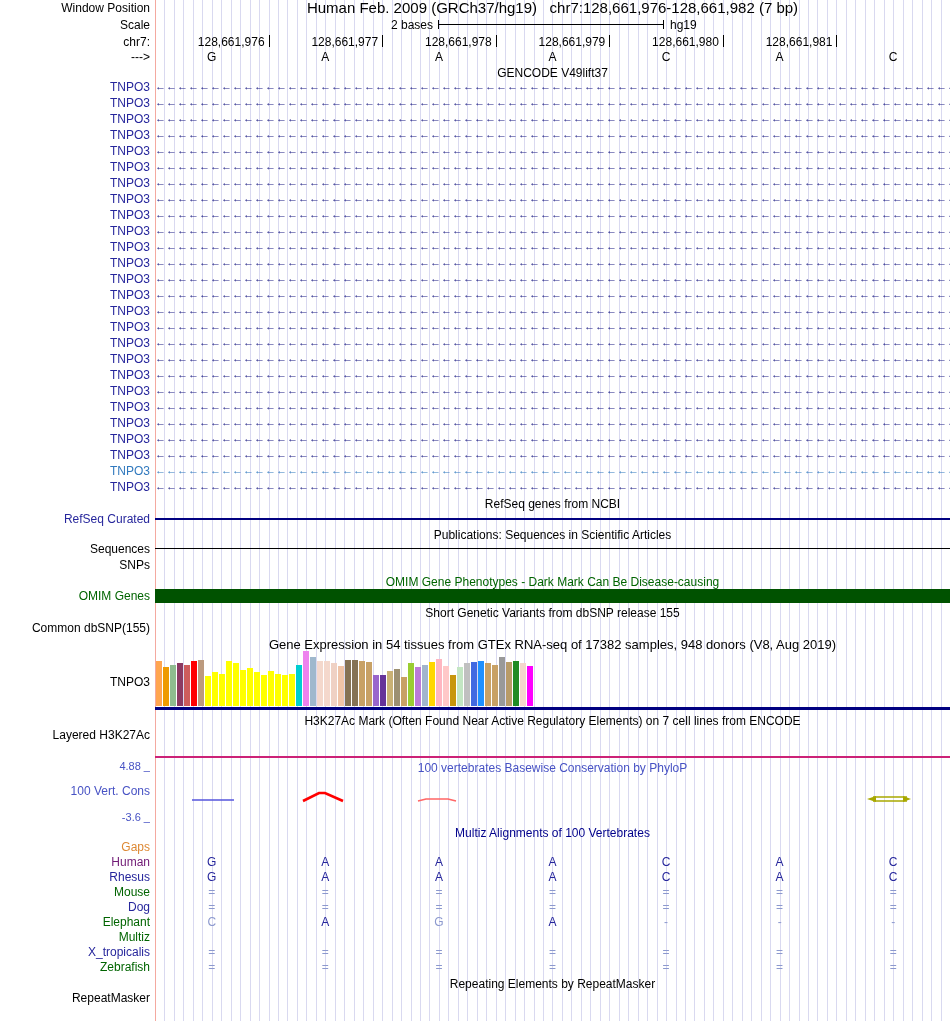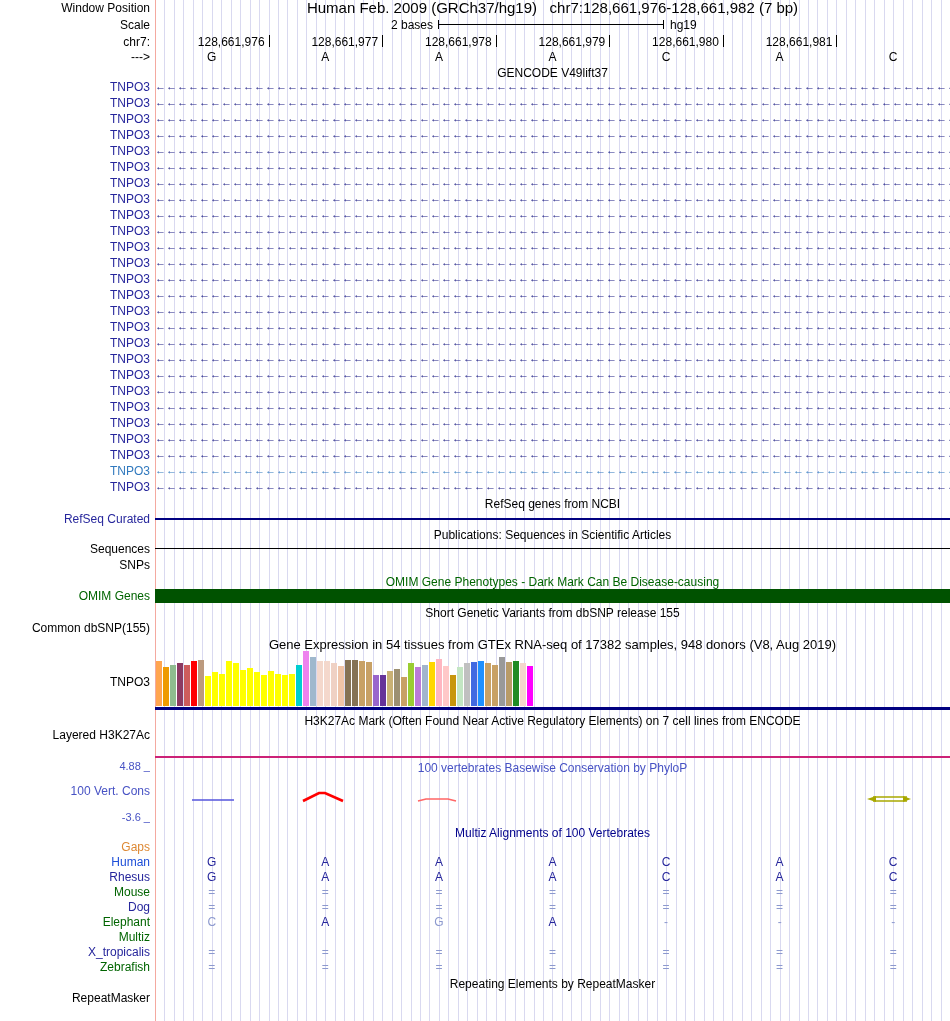--- a/index.html
+++ b/index.html
@@ -224,21 +224,21 @@
   <svg class="mark" style="left:866px;top:795px;" width="46" height="9">
     <line x1="7" y1="2" x2="41" y2="2" stroke="#A8A800" stroke-width="1.4"></line>
     <line x1="7" y1="6" x2="41" y2="6" stroke="#A8A800" stroke-width="1.4"></line>
     <polygon points="1,4 10,1 10,7" fill="#A8A800"></polygon>
     <polygon points="45,4 37,1 37,7" fill="#A8A800"></polygon>
   </svg>
 
   <div class="center-title multizblue" style="top:826px;">Multiz Alignments of 100 Vertebrates</div>
   <div id="multiz-rows">
       <div class="row-label" style="top: 840px; color: rgb(221, 136, 51);">Gaps</div>
-      <div class="row-label" style="top: 855px; color: #1d4ed8;">Human</div>
+      <div class="row-label" style="top: 855px; color: #701a75;">Human</div>
       <div class="base-cell" style="left: 191.786px; top: 855px; color: rgb(38, 38, 156);">G</div>
       <div class="base-cell" style="left: 305.356px; top: 855px; color: rgb(38, 38, 156);">A</div>
       <div class="base-cell" style="left: 418.928px; top: 855px; color: rgb(38, 38, 156);">A</div>
       <div class="base-cell" style="left: 532.498px; top: 855px; color: rgb(38, 38, 156);">A</div>
       <div class="base-cell" style="left: 646.07px; top: 855px; color: rgb(38, 38, 156);">C</div>
       <div class="base-cell" style="left: 759.64px; top: 855px; color: rgb(38, 38, 156);">A</div>
       <div class="base-cell" style="left: 873.212px; top: 855px; color: rgb(38, 38, 156);">C</div>
       <div class="row-label" style="top: 870px; color: rgb(38, 38, 156);">Rhesus</div>
       <div class="base-cell" style="left: 191.786px; top: 870px; color: rgb(38, 38, 156);">G</div>
       <div class="base-cell" style="left: 305.356px; top: 870px; color: rgb(38, 38, 156);">A</div>

